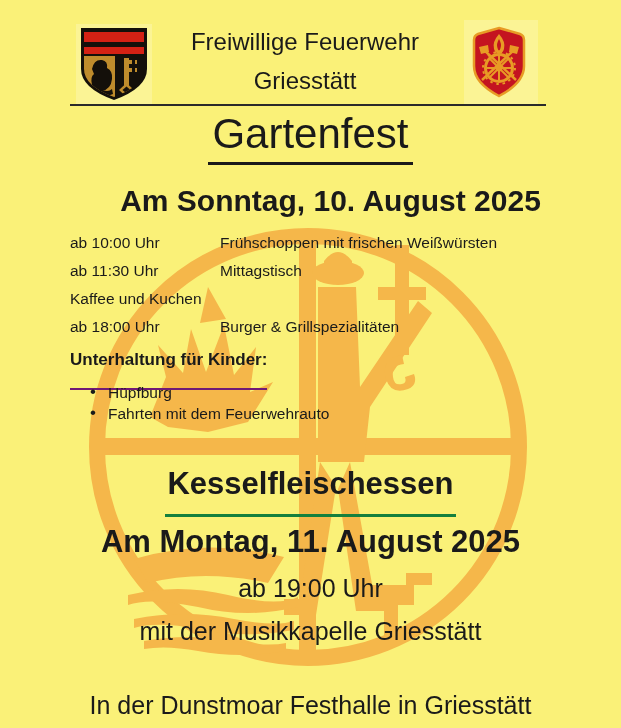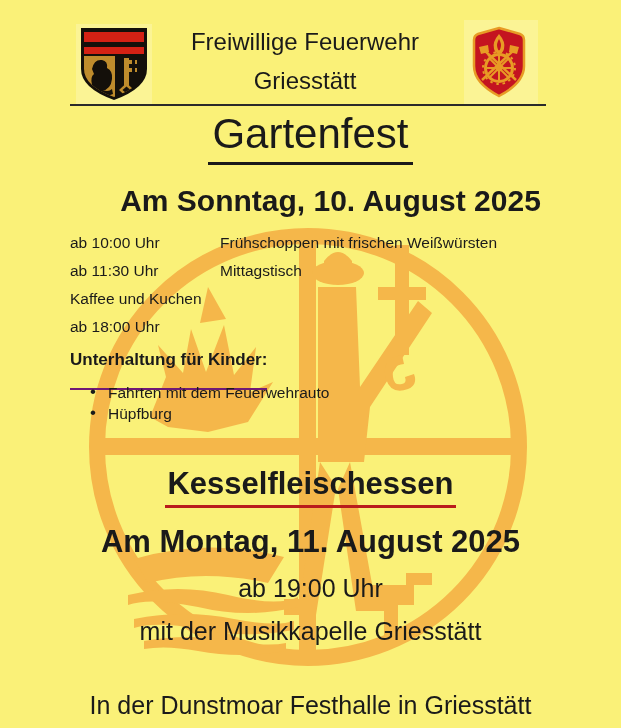--- a/index.html
+++ b/index.html
@@ -31,21 +31,21 @@
   .sched-row{display:flex;height:28px;align-items:flex-start;}
   .sched-time{width:150px;flex:0 0 150px;}
   
   #kids-heading{left:70px;top:350px;font-size:17px;font-weight:bold;z-index:3;}
   #kids-heading span{display:inline-block;border-bottom:2px solid #701a75;padding-bottom:18px;}
   #kids-list{left:88px;top:382px;z-index:3;font-size:15.5px;line-height:21px;}
   .bullet-item{padding-left:20px;position:relative;}
   .bullet-item::before{content:"•";position:absolute;left:2px;top:-1px;font-size:17px;}
   
   #monday-title{top:466px;font-size:31px;font-weight:bold;}
-  #monday-title span{display:inline-block;border-bottom:3px solid #b91c1c;padding:0 2px 3px 2px;}
+  #monday-title span{display:inline-block;border-bottom:3px solid #15803d;padding:0 2px 12px 2px;}
   #monday-heading{top:524px;font-size:31px;font-weight:bold;}
   #monday-time{top:574px;font-size:25px;}
   #monday-music{top:617px;font-size:25px;}
   #location-line{top:691px;font-size:25px;}
 </style>
 </head>
 <body>
 
 <svg id="watermark" class="abs" viewBox="0 0 440 440" aria-hidden="true">
   <g fill="#F5B74A" stroke="none">
@@ -151,29 +151,30 @@
   </div>
   <div class="sched-row">
     <div class="sched-time">ab 11:30 Uhr</div>
     <div class="sched-event">Mittagstisch</div>
   </div>
   <div class="sched-row">
     <div class="sched-event">Kaffee und Kuchen</div>
   </div>
   <div class="sched-row">
     <div class="sched-time">ab 18:00 Uhr</div>
+    <div class="sched-event">Burger &amp; Grillspezialitäten</div>
   </div>
 </div>
 
 <div id="kids-heading" class="abs">
   <span>Unterhaltung für Kinder:</span>
 </div>
 <div id="kids-list" class="abs">
+  <div class="bullet-item">Hüpfburg</div>
   <div class="bullet-item">Fahrten mit dem Feuerwehrauto</div>
-  <div class="bullet-item">Hüpfburg</div>
 </div>
 
 <div id="monday-title" class="abs center-line">
   <span>Kesselfleischessen</span>
 </div>
 <div id="monday-heading" class="abs center-line">Am Montag, 11. August 2025</div>
 <div id="monday-time" class="abs center-line">ab 19:00 Uhr</div>
 <div id="monday-music" class="abs center-line">mit der Musikkapelle Griesstätt</div>
 
 <div id="location-line" class="abs center-line">In der Dunstmoar Festhalle in Griesstätt</div>

